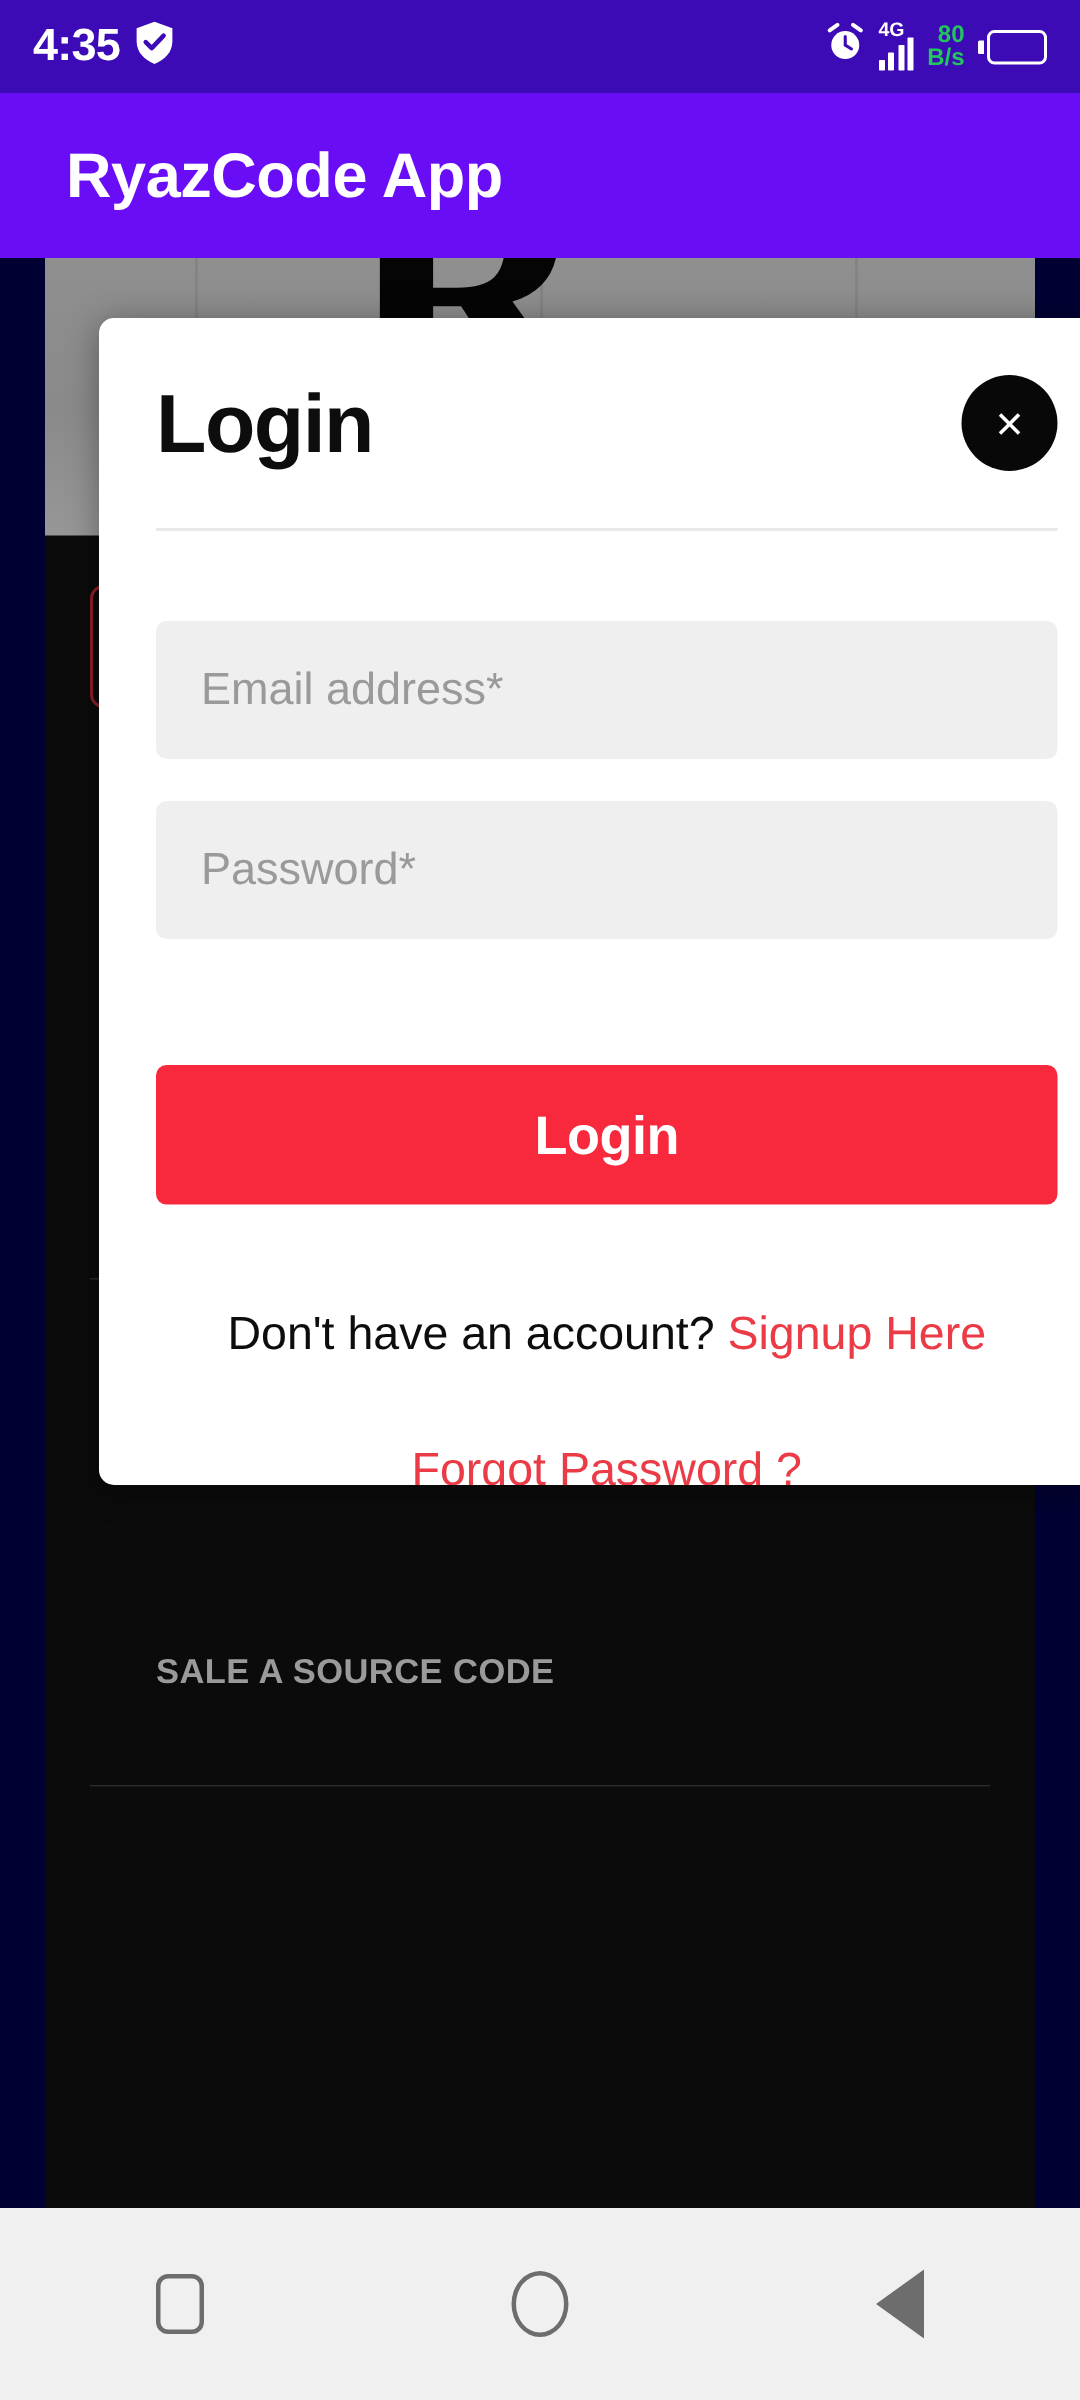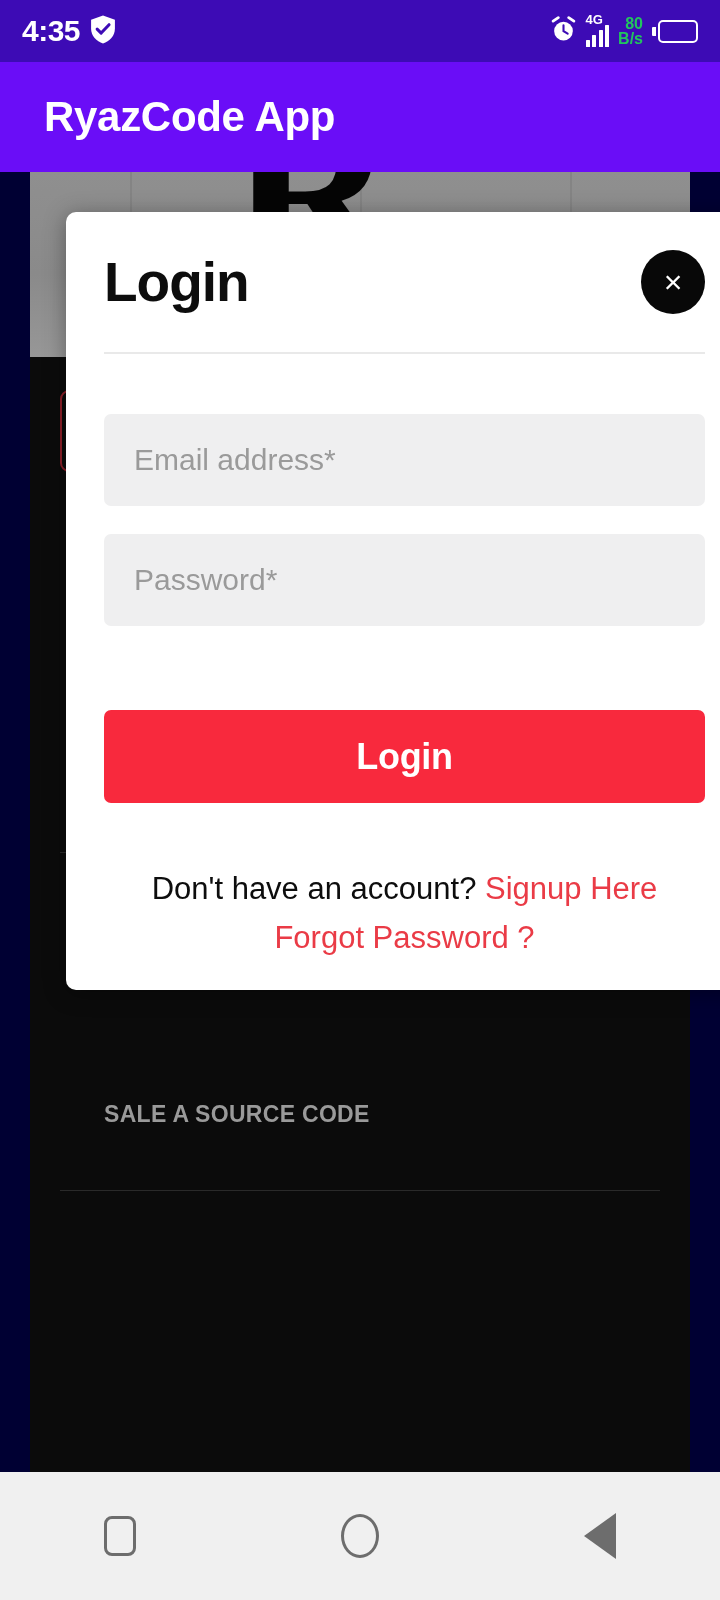--- a/index.html
+++ b/index.html
@@ -249,21 +249,21 @@
   .modal-footer {
     margin-top:62px;
     text-align:center;
     font-size:31px;
     line-height:1.58;
     color:#0d0d0d;
   }
   .modal-footer .link {
     color:#ea3b46; text-decoration:none; cursor:pointer;
   }
-  .footer-line2 { display:block; }
+  .footer-line2 { display:block;margin-top:42px; }
 
   
   .nav-bar {
     position:absolute; bottom:0; left:0;
     width:720px; height:128px;
     background:#f0f0f0;
     display:flex; align-items:center; justify-content:space-around;
     z-index:80;
   }
   .nav-btn {

